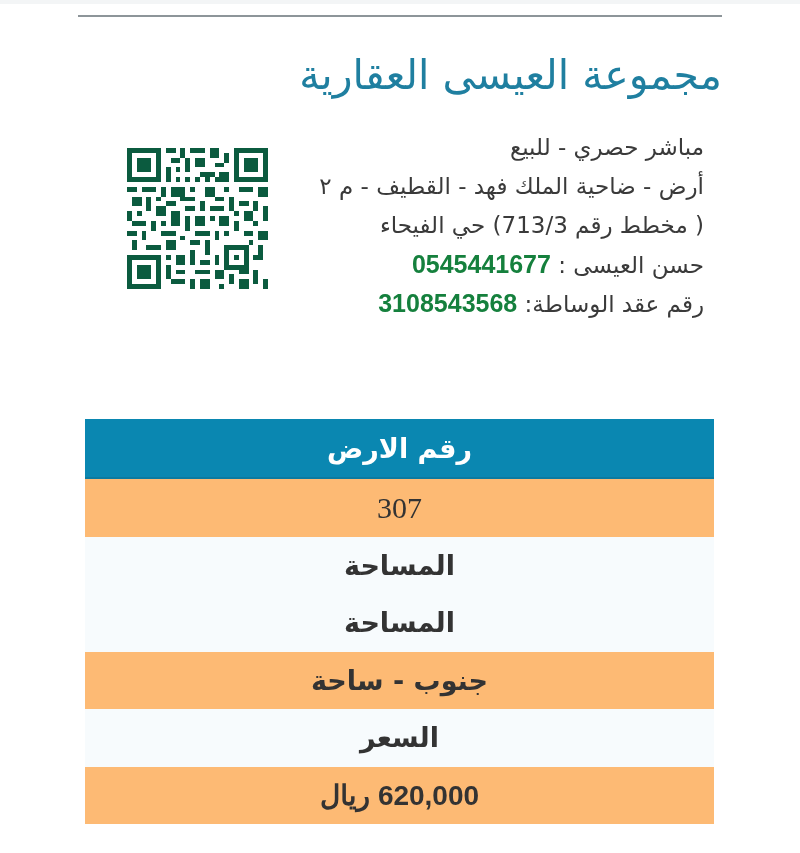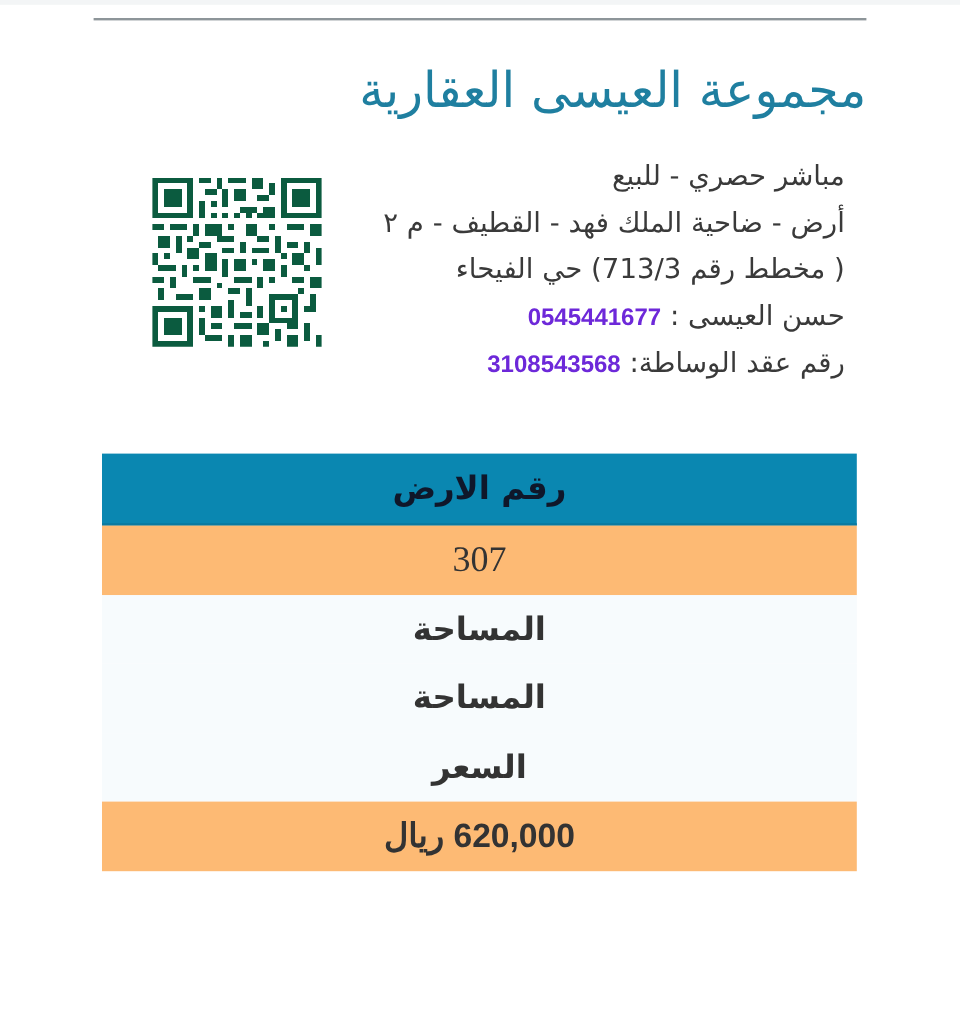--- a/index.html
+++ b/index.html
@@ -49,49 +49,50 @@
       font-family: "DejaVu Sans", sans-serif;
       font-size: 23px;
       color: #3a3a3a;
       line-height: 39px;
       height: 39px;
       white-space: nowrap;
     }
     .info-line .num {
       font-family: "Liberation Sans", sans-serif;
       font-weight: bold;
-      font-size: 20px;
-      color: #6d28d9;
+      font-size: 25px;
+      color: #15803d;
     }
     .qr {
       position: absolute;
       left: 127px;
       top: 148px;
       width: 141px;
       height: 141px;
     }
     .qr svg { display: block; width: 141px; height: 141px; }
     .spec-table {
       position: absolute;
       left: 85px;
       top: 378px;
       width: 629px;
     }
     .spec-header {
       height: 58px;
       background: #0a87b1;
-      color: #0f172a;
+      color: #ffffff;
       display: flex;
       align-items: center;
       justify-content: center;
       font-family: "DejaVu Sans", sans-serif;
       font-weight: bold;
       font-size: 27px;
       direction: rtl;
       border-bottom: 2px solid #0b7aa0;
+      margin-top: 41px;
     }
     .spec-row {
       height: 57.5px;
       display: flex;
       align-items: center;
       justify-content: center;
       font-size: 27px;
       color: #333333;
       direction: rtl;
     }
@@ -256,19 +257,22 @@
   <div class="spec-header">رقم الارض</div>
   <div class="spec-row alt-blue">
     <span class="serif">307</span>
   </div>
   <div class="spec-row alt-white">
     <span class="label-ar">المساحة</span>
   </div>
   <div class="spec-row alt-white">
     <span class="label-ar">المساحة</span>
   </div>
+  <div class="spec-row alt-blue">
+    <span class="label-ar">جنوب - ساحة</span>
+  </div>
   <div class="spec-row alt-white">
     <span class="label-ar">السعر</span>
   </div>
   <div class="spec-row alt-blue">
     <span class="price">620,000 ريال</span>
   </div>
 </div>
 
 </body></html>

